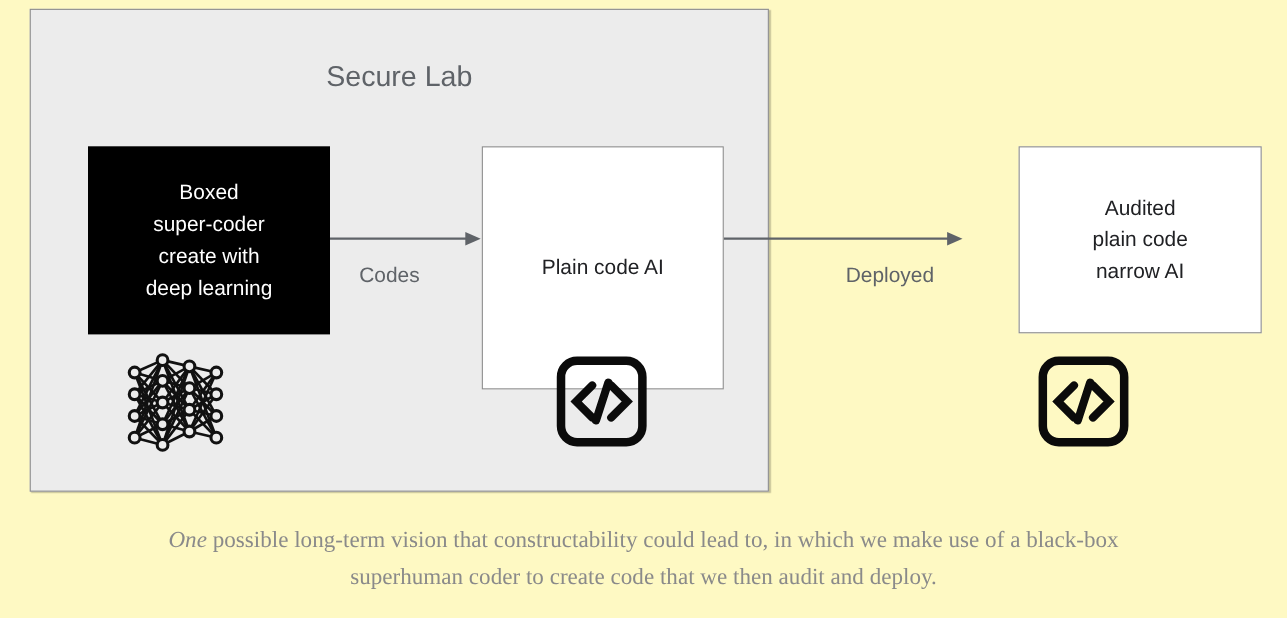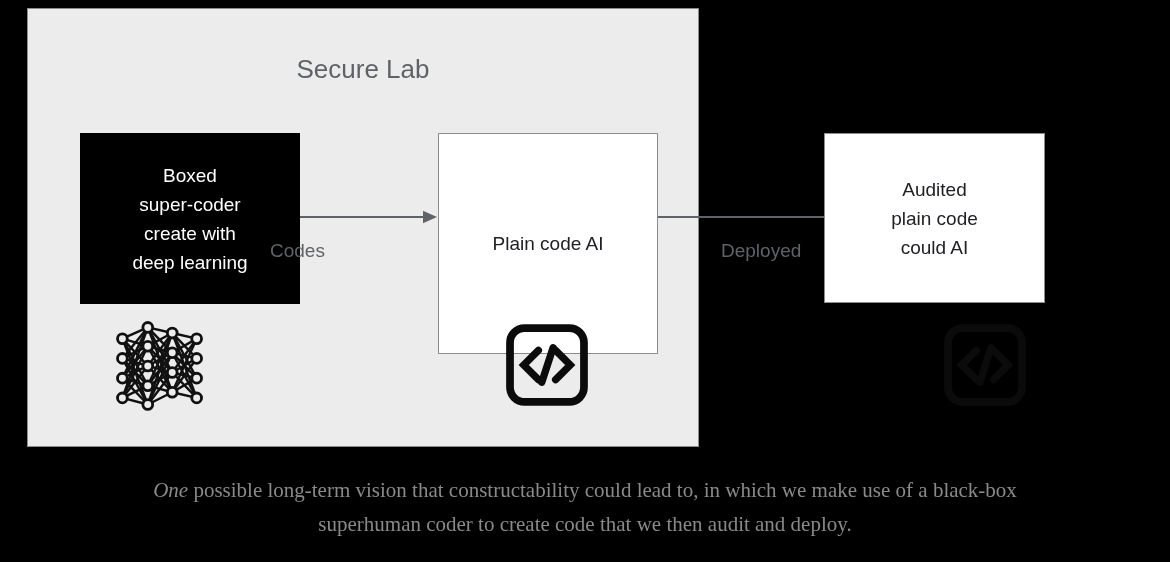--- a/index.html
+++ b/index.html
@@ -1,20 +1,20 @@
 <!DOCTYPE html>
 <html><head>
 <meta charset="utf-8">
 <style>
   html, body { margin: 0; padding: 0; background: #ffffff; }
   .canvas {
     position: relative;
     width: 1170px;
     height: 562px;
-    background: #000000;
+    background: #fef9c3;
     font-family: "Liberation Sans", sans-serif;
     overflow: hidden;
   }
   .secure-lab {
     position: absolute;
     left: 27px; top: 8px;
     width: 672px; height: 439px;
     background: #ececec;
     border: 1px solid #8c8c8c;
     box-shadow: 1.5px 1.5px 1px rgba(0,0,0,0.22);
@@ -45,26 +45,27 @@
     background: #000000;
     color: #ffffff;
     margin-left: 30px;
   }
   .node-white {
     background: #ffffff;
     border: 1px solid #8c8c8c;
     color: #202124;
   }
   .node-plain   { left: 438px; top: 133px; width: 220px; height: 221px; }
-  .node-audited { left: 824px; top: 133px; width: 221px; height: 170px; }
+  .node-audited { left: 926px; top: 133px; width: 221px; height: 170px; }
   .edge-label {
     position: absolute;
     top: 240px;
     font-size: 19px;
     color: #5f6368;
+    text-align: center;
   }
   .edge-label-codes    { left: 270px; width: 168px; }
   .edge-label-deployed { left: 721px; width: 176px; }
   .arrows-overlay {
     position: absolute;
     left: 0; top: 0;
     pointer-events: none;
   }
   .icon {
     position: absolute;
@@ -112,21 +113,21 @@
     <div>deep learning</div>
   </div>
 
   <div class="node node-white node-plain">
     <div>Plain code AI</div>
   </div>
 
   <div class="node node-white node-audited">
     <div>Audited</div>
     <div>plain code</div>
-    <div>could AI</div>
+    <div>narrow AI</div>
   </div>
 
   <div class="edge-label edge-label-codes">Codes</div>
   <div class="edge-label edge-label-deployed">Deployed</div>
 
   <div class="icon icon-nn">
     <svg viewBox="0 0 100 100">
         <g stroke="#111" stroke-width="2.6">
           <line x1="10" y1="22" x2="37" y2="10"></line>
           <line x1="10" y1="22" x2="37" y2="30"></line>

